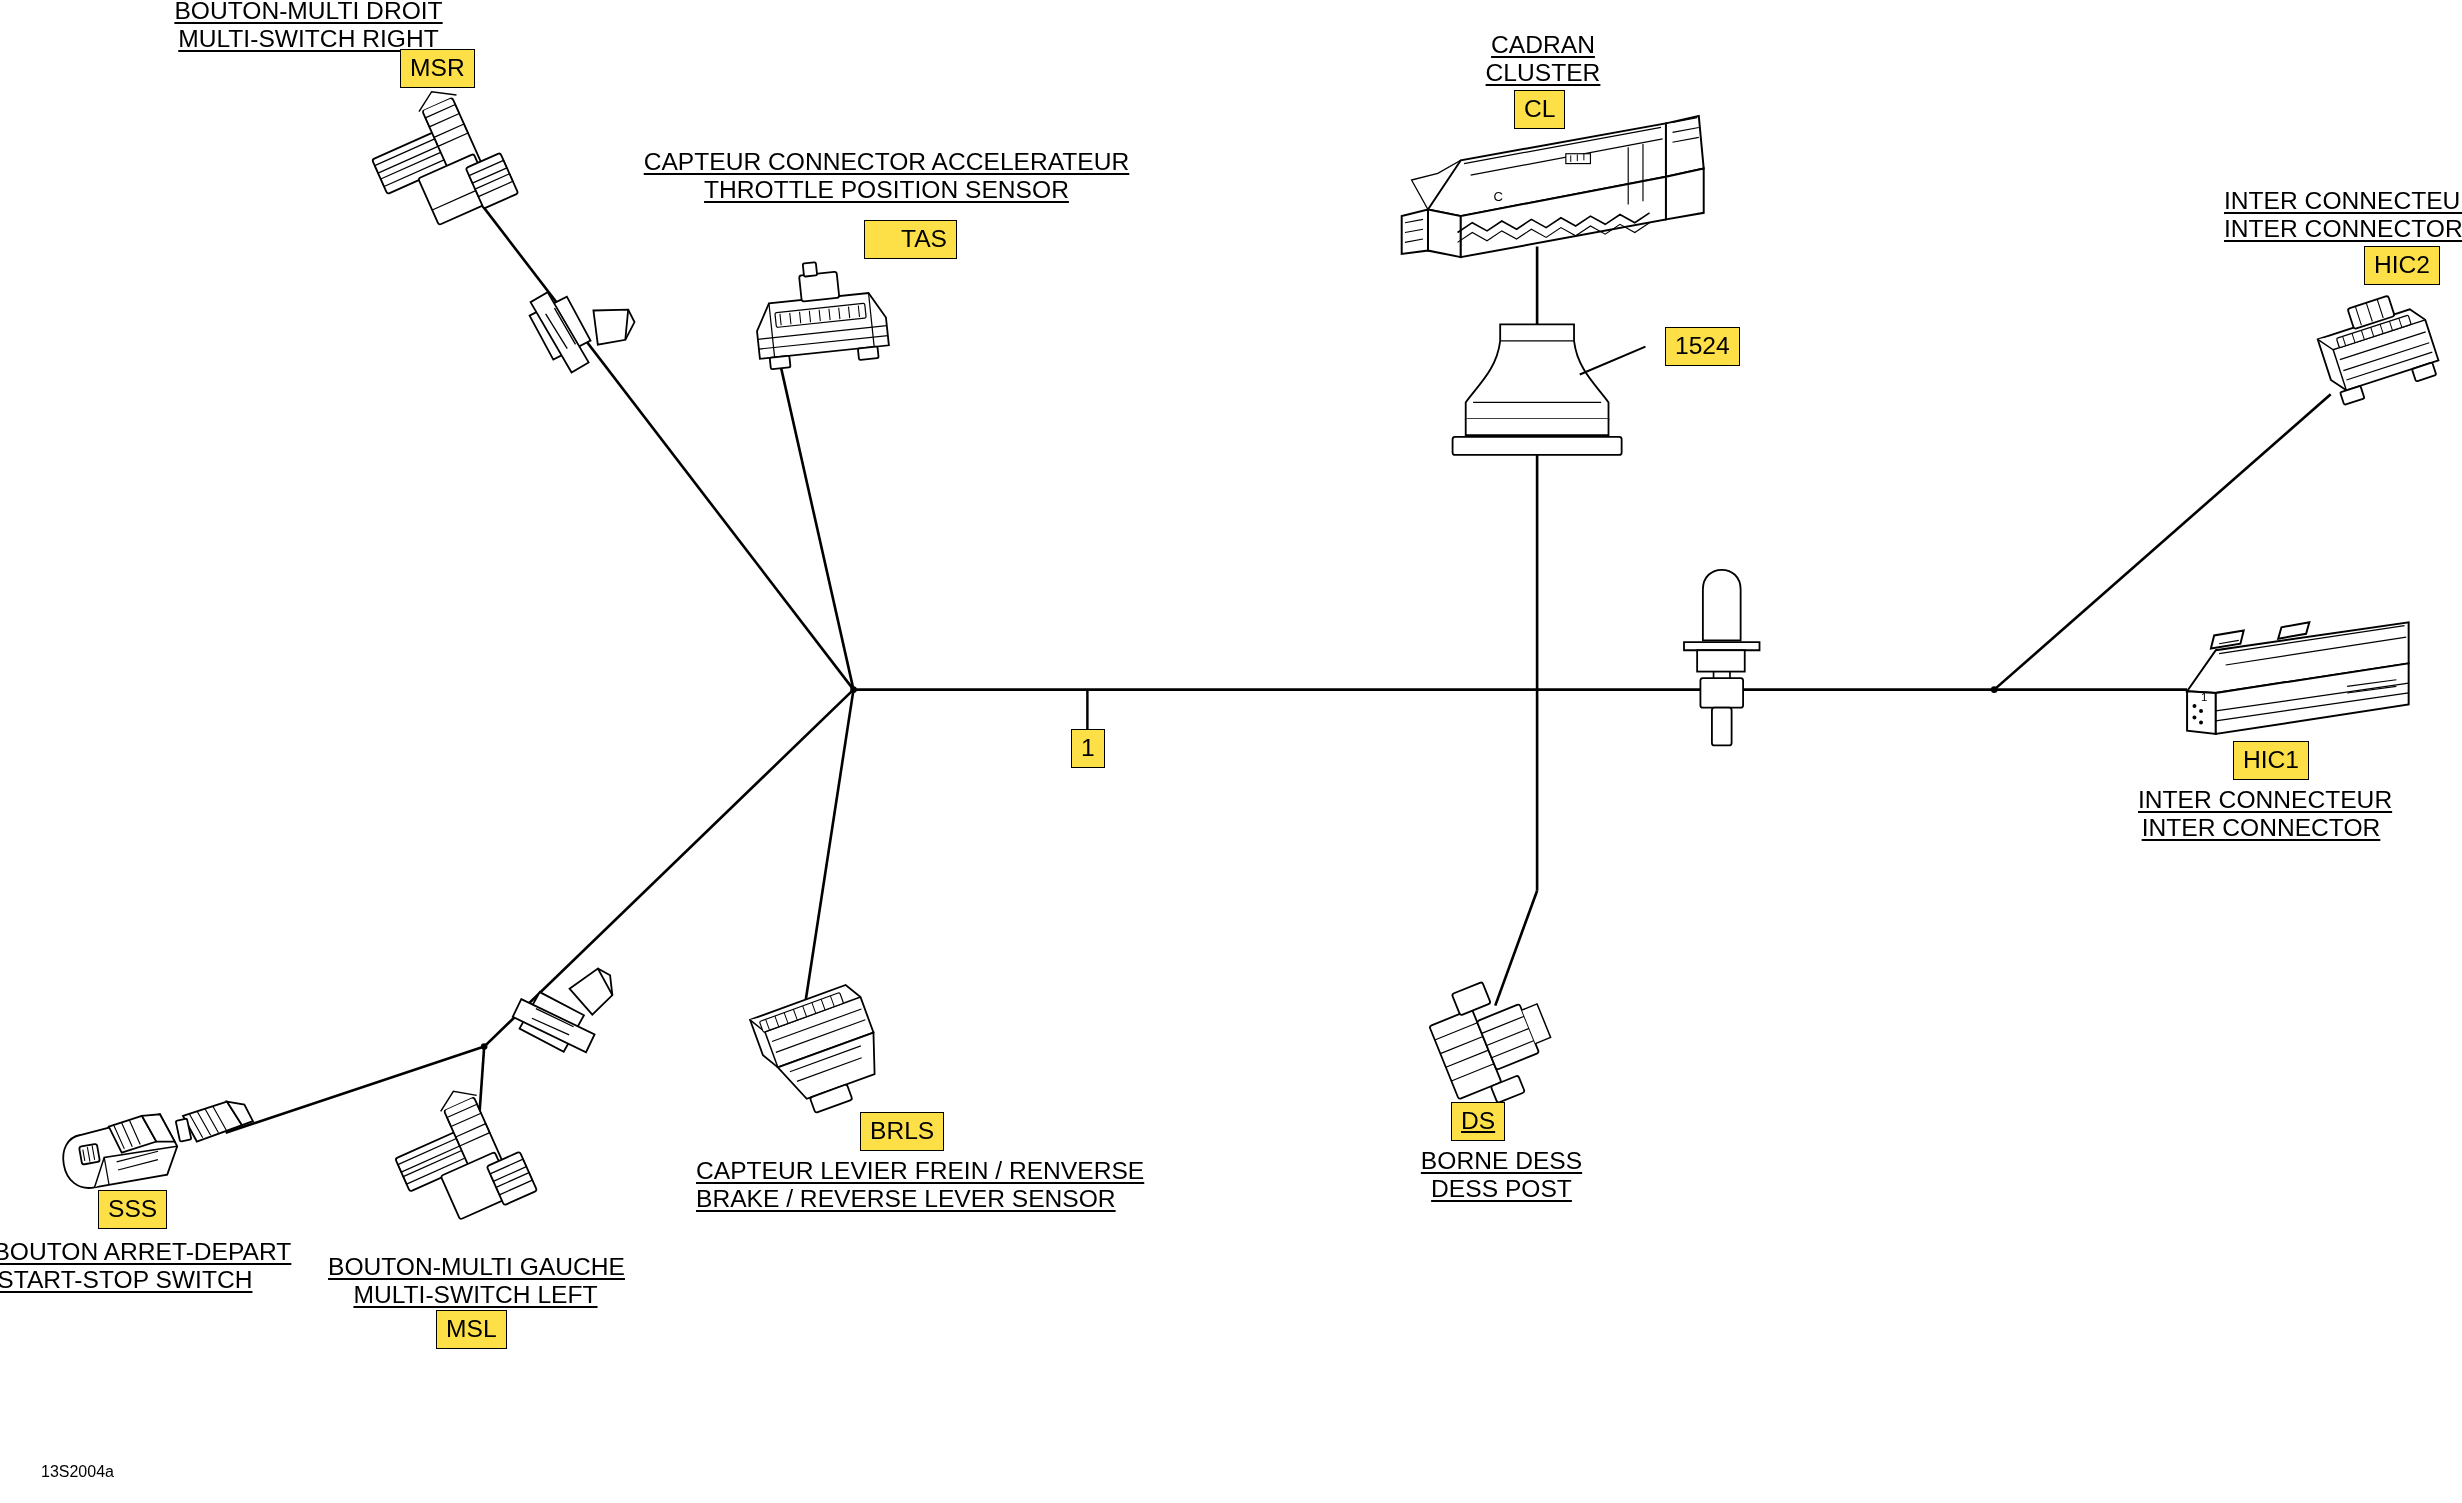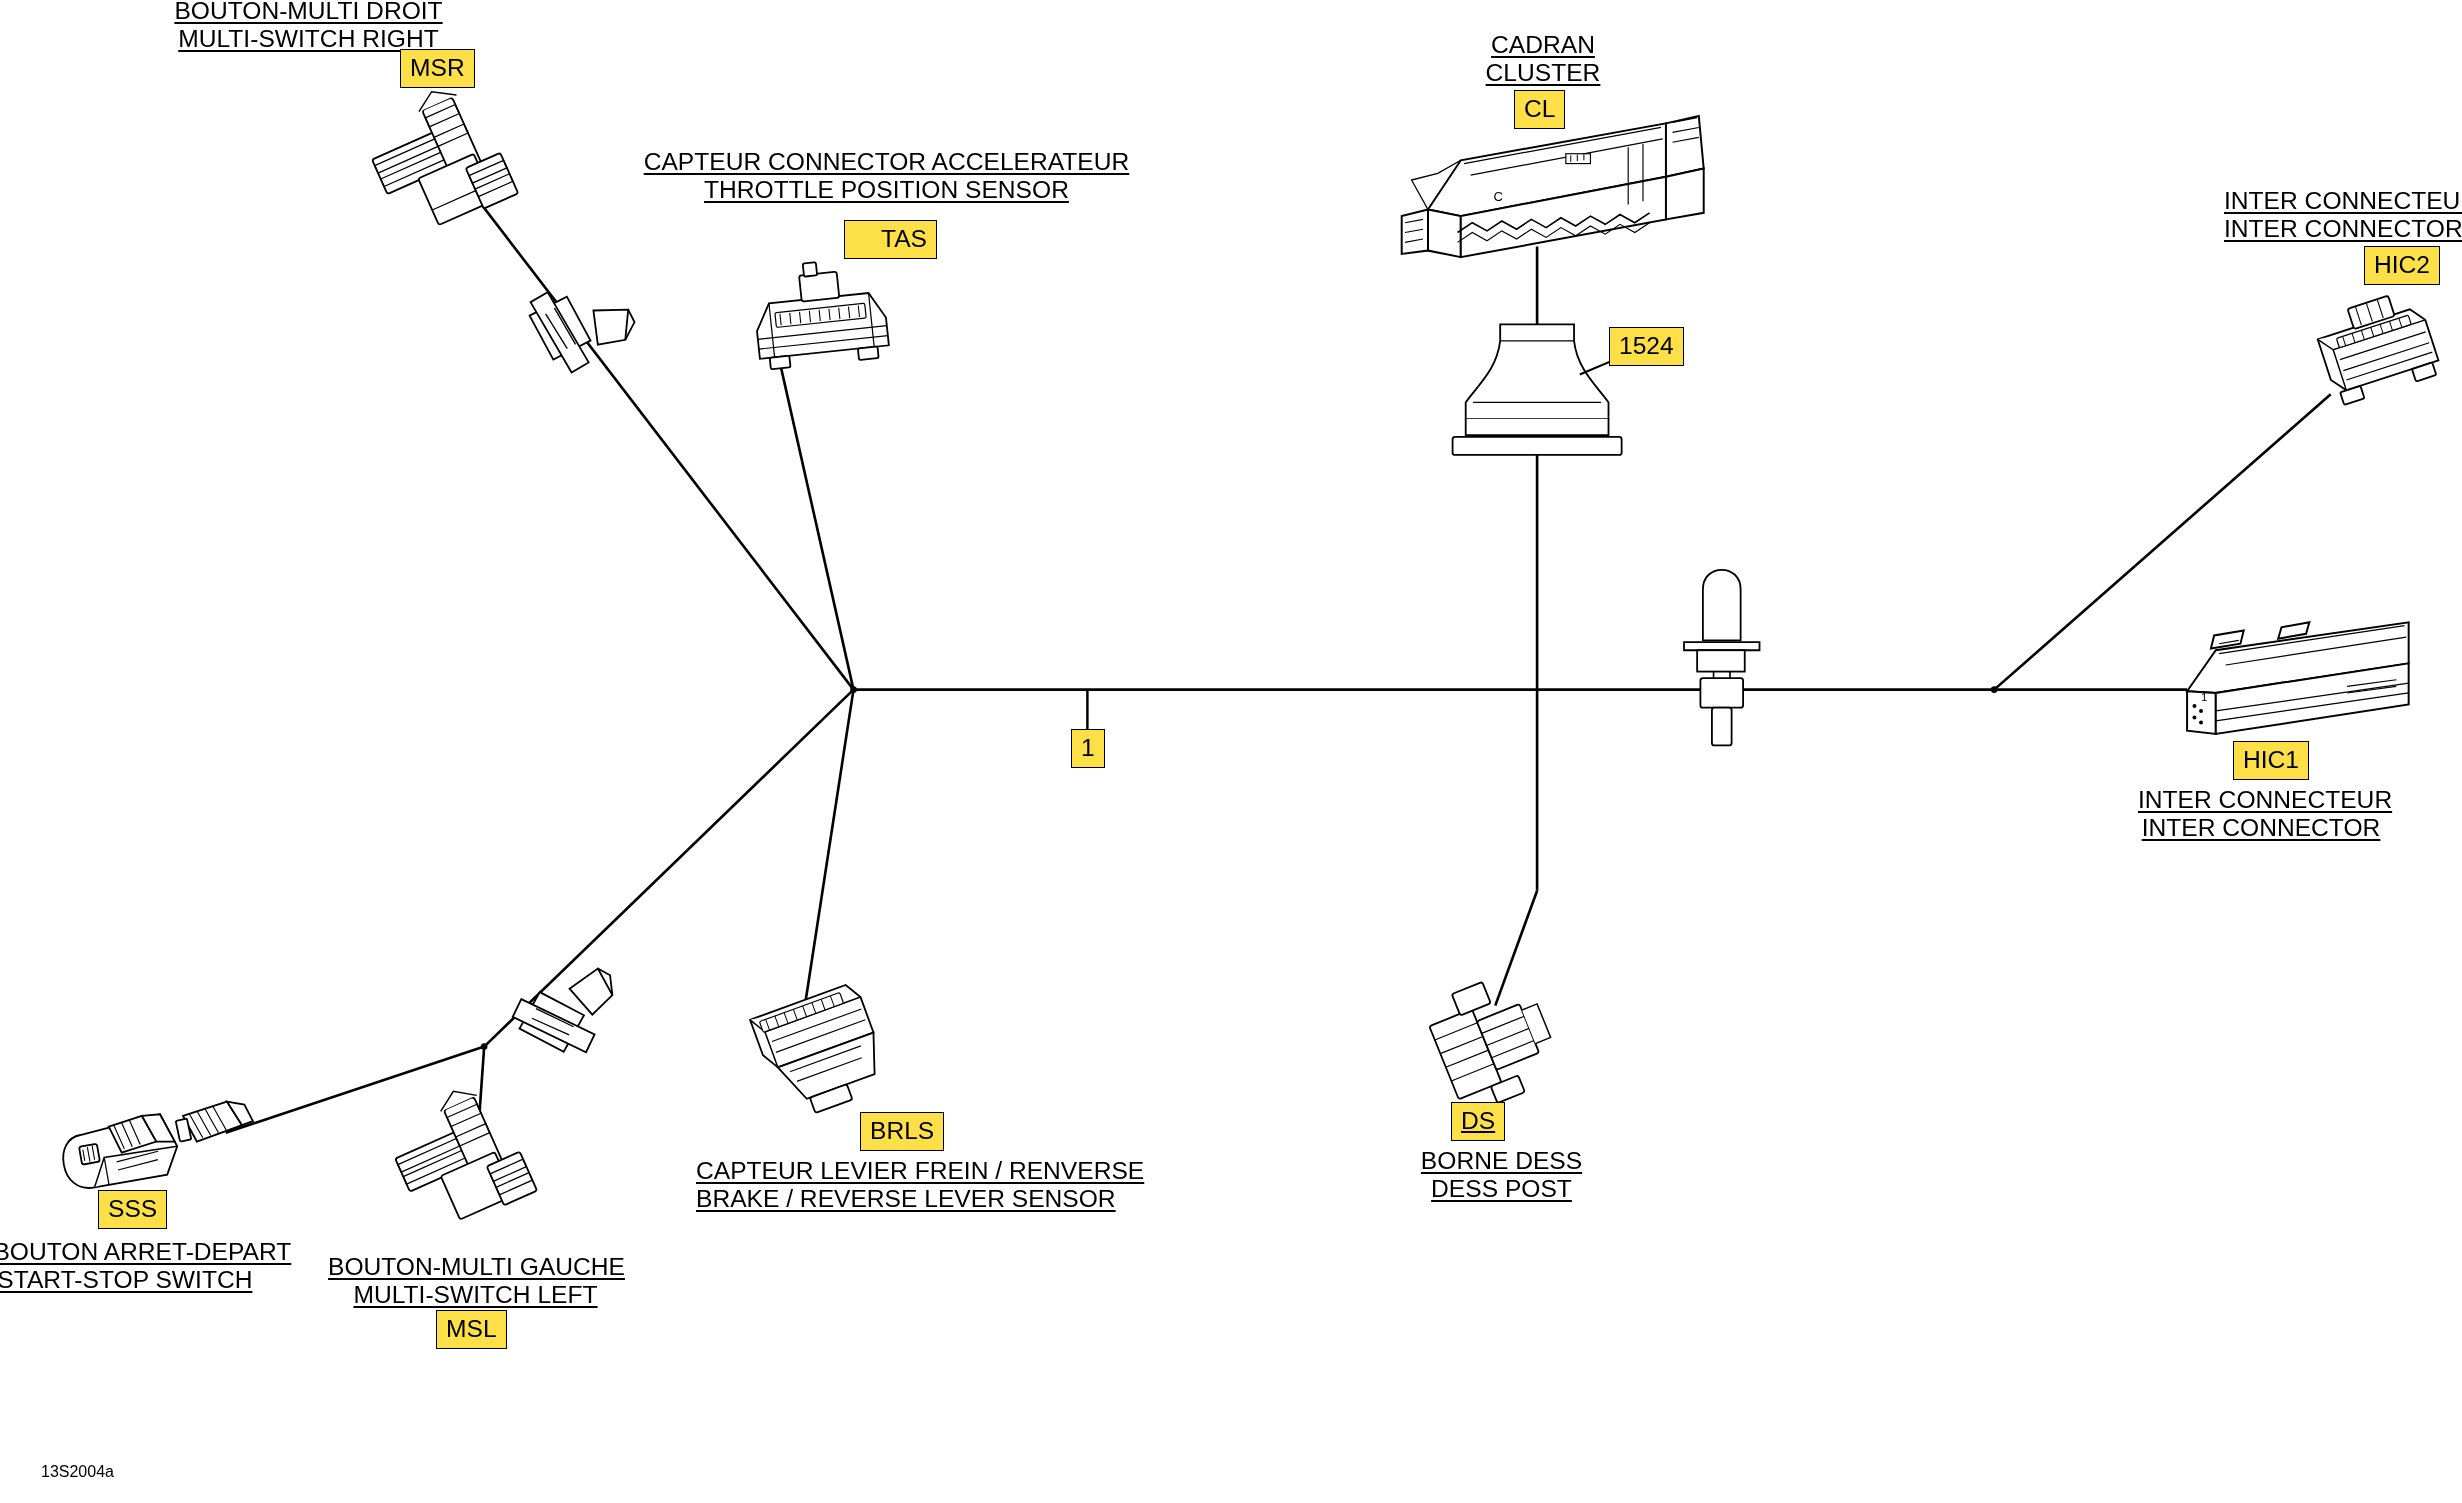--- a/index.html
+++ b/index.html
@@ -309,21 +309,21 @@
 <div class="lbl" style="left:161px; top:-3.3px; width:295px;">
   <span class="ln">BOUTON-MULTI DROIT</span>
   <span class="ln">MULTI-SWITCH RIGHT</span>
 </div>
 <div class="codebox" style="left:400px; top:49px;">MSR</div>
 
 <div class="lbl" style="left:628px; top:148px; width:517px;">
   <span class="ln">CAPTEUR CONNECTOR ACCELERATEUR</span>
   <span class="ln">THROTTLE POSITION SENSOR</span>
 </div>
-<div class="codebox" style="left:844px; top:220px;padding-left:36px;">TAS</div>
+<div class="codebox" style="left:864px; top:220px;padding-left:36px;">TAS</div>
 
 <div class="lbl" style="left:1432px; top:31px; width:222px;">
   <span class="ln">CADRAN</span>
   <span class="ln">CLUSTER</span>
 </div>
 <div class="codebox" style="left:1514px; top:90px;">CL</div>
 
 <div class="lbl" style="left:2224px; top:187px; width:238px;">
   <span class="ln">INTER CONNECTEUR</span>
   <span class="ln">INTER CONNECTOR</span>
@@ -353,17 +353,17 @@
   <span class="ln">BOUTON ARRET-DEPART</span>
   <span class="ln">START-STOP SWITCH</span>
 </div>
 
 <div class="codebox" style="left:436px; top:1310px;">MSL</div>
 <div class="lbl" style="left:328px; top:1253px; width:295px;">
   <span class="ln">BOUTON-MULTI GAUCHE</span>
   <span class="ln">MULTI-SWITCH LEFT</span>
 </div>
 
-<div class="codebox" style="left:1609px; top:327px;text-align:center;">1524</div>
+<div class="codebox" style="left:1665px; top:327px;text-align:center;">1524</div>
 <div class="codebox" style="left:1071px; top:729px;">1</div>
 
 <div id="footer-wrap">13S2004a</div>
 
 
 </body></html>

